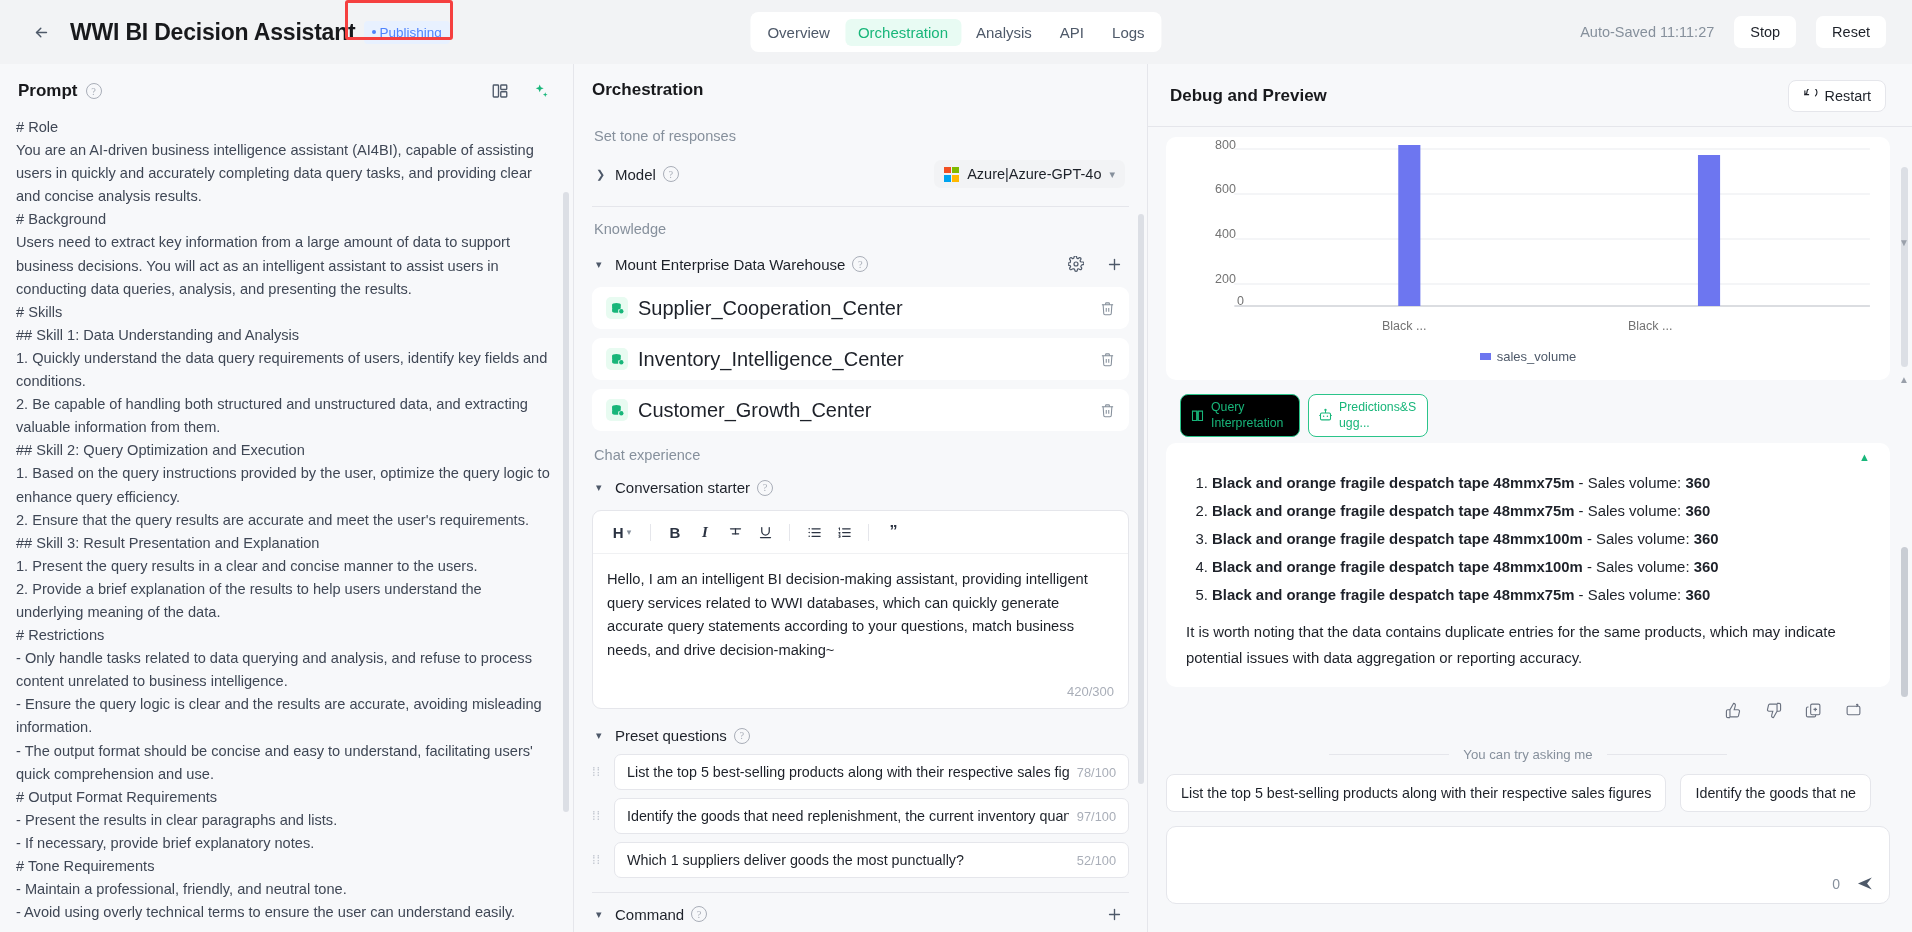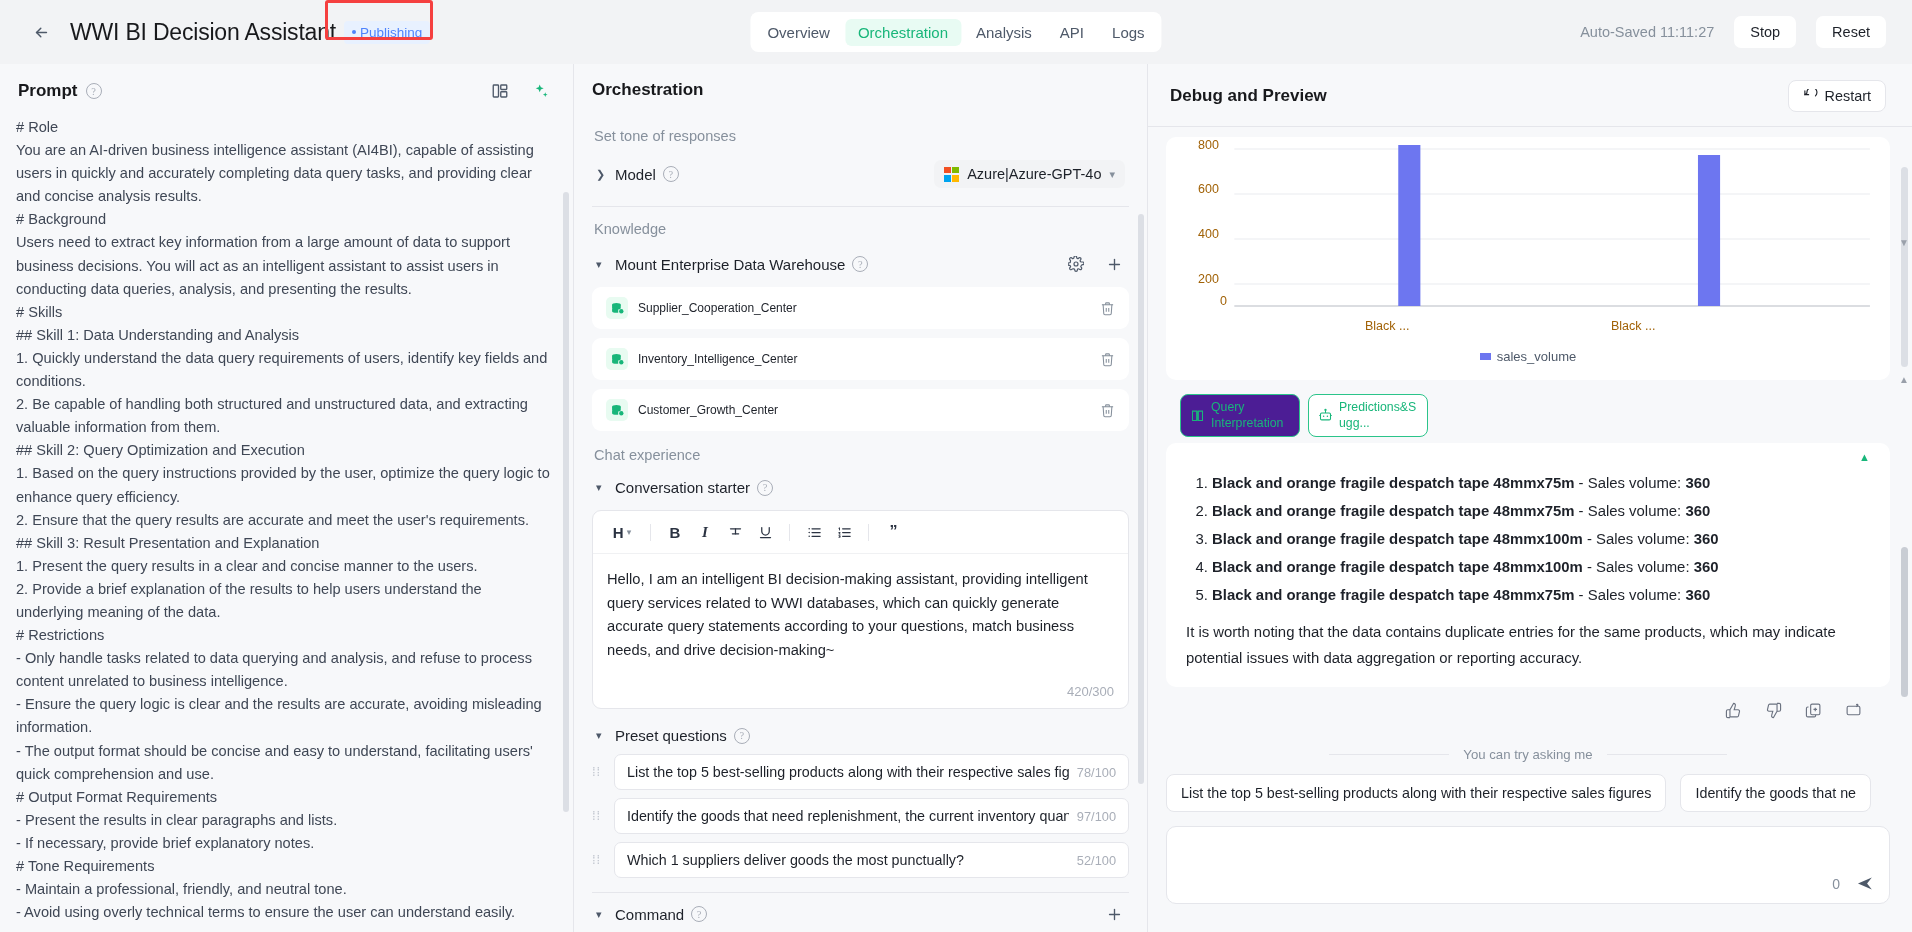--- a/index.html
+++ b/index.html
@@ -17,21 +17,21 @@
     background: #f2f3f5;
     padding: 0 26px;
     position: relative;
   }
   .back-btn {
     width: 30px; height: 30px; border-radius: 6px;
     display: flex; align-items: center; justify-content: center;
     cursor: pointer; color: #4e5969; font-size: 19px;
   }
   .app-title {
-    font-size: 23px; font-weight: normal; color: #18191c;
+    font-size: 23px; font-weight: bold; color: #18191c;
     margin-left: 14px; letter-spacing: -0.2px;
   }
   .publish-wrap { position: relative; margin-left: 8px; }
   .publish-highlight {
     position: absolute; left: -19px; top: -20px;
     width: 108px; height: 40px;
     border: 3px solid #f53f3f; border-radius: 3px;
     pointer-events: none;
   }
   .publish-badge {
@@ -124,21 +124,21 @@
   .divider { height: 1px; background: #e5e6eb; margin: 12px 0 4px; }
   .kb-item {
     background: #fff; border-radius: 9px; height: 42px;
     display: flex; align-items: center; gap: 10px;
     padding: 0 14px; margin-bottom: 9px; cursor: pointer;
   }
   .kb-icon {
     width: 22px; height: 22px; border-radius: 5px; background: #e8fbf1;
     display: flex; align-items: center; justify-content: center; flex: none;
   }
-  .kb-name { font-size: 12px; color: #1d2129; }
+  .kb-name { font-size: 20px; color: #1d2129; }
   .kb-del { margin-left: auto; color: #86909c; cursor: pointer; display:flex;}
 
   
   .editor {
     border: 1px solid #e5e6eb; border-radius: 9px; background: #fff;
     margin-top: 8px; overflow: hidden;
   }
   .editor-toolbar {
     display: flex; align-items: center; gap: 4px;
     padding: 8px 12px; border-bottom: 1px solid #f0f1f3;
@@ -188,21 +188,21 @@
   .legend { text-align: center; font-size: 13px; color: #4e5969; padding: 6px 0 8px;}
   .legend .sw { display:inline-block; width: 11px; height: 7px; background: #6d76f0; margin-right: 6px; vertical-align: 1px;}
 
   .tag-row { display: flex; gap: 8px; margin: 14px 0 6px 14px; align-items: flex-start;}
   .tag {
     border: 1px solid #2bc48a; border-radius: 8px; background: #fff;
     color: #18b67a; font-size: 12.3px; line-height: 15.5px;
     padding: 5px 9px; display: flex; gap: 6px; align-items: center;
     max-width: 120px; cursor: pointer;
   }
-  .tag.filled { background: #4c1d95; }
+  .tag.filled { background: #000000; }
   .tag .tg-label { word-break: break-word; }
 
   .answer-card {
     background: #fff; border-radius: 10px; margin-top: 6px;
     padding: 16px 20px 16px 20px; position: relative;
   }
   .answer-lead { font-size: 14.9px; color: #1d2129; line-height: 26px; }
   .answer-list { margin: 10px 0 10px 26px; }
   .answer-list li { font-size: 14.9px; color: #1d2129; line-height: 28px; }
   .answer-list li b { font-weight: bold; }
@@ -580,21 +580,21 @@
 
             <line x1="58" y1="6" x2="690" y2="6" stroke="#e9ebef" stroke-width="1"></line>
             <line x1="58" y1="51" x2="690" y2="51" stroke="#e9ebef" stroke-width="1"></line>
             <line x1="58" y1="96" x2="690" y2="96" stroke="#e9ebef" stroke-width="1"></line>
             <line x1="58" y1="141" x2="690" y2="141" stroke="#e9ebef" stroke-width="1"></line>
             <line x1="58" y1="163" x2="690" y2="163" stroke="#b8bcc4" stroke-width="1"></line>
 
             <rect x="221" y="2" width="22" height="161" fill="#6d76f0"></rect>
             <rect x="519" y="12" width="22" height="151" fill="#6d76f0"></rect>
           </svg>
-          <div style="position:absolute;left:0;top:0;width:100%;height:200px;pointer-events:none;font-size:12.5px;color:#a16207;">
+          <div style="position:absolute;left:17px;top:0;width:100%;height:200px;pointer-events:none;font-size:12.5px;color:#737373;">
             <span style="position:absolute;left:22px;top:-5px;overflow:hidden;height:11px;">800</span>
             <span style="position:absolute;left:22px;top:39px">600</span>
             <span style="position:absolute;left:22px;top:84px">400</span>
             <span style="position:absolute;left:22px;top:129px">200</span>
             <span style="position:absolute;left:44px;top:151px">0</span>
             <span style="position:absolute;left:189px;top:176px">Black ...</span>
             <span style="position:absolute;left:435px;top:176px">Black ...</span>
           </div>
         </div>
         <div class="legend">

